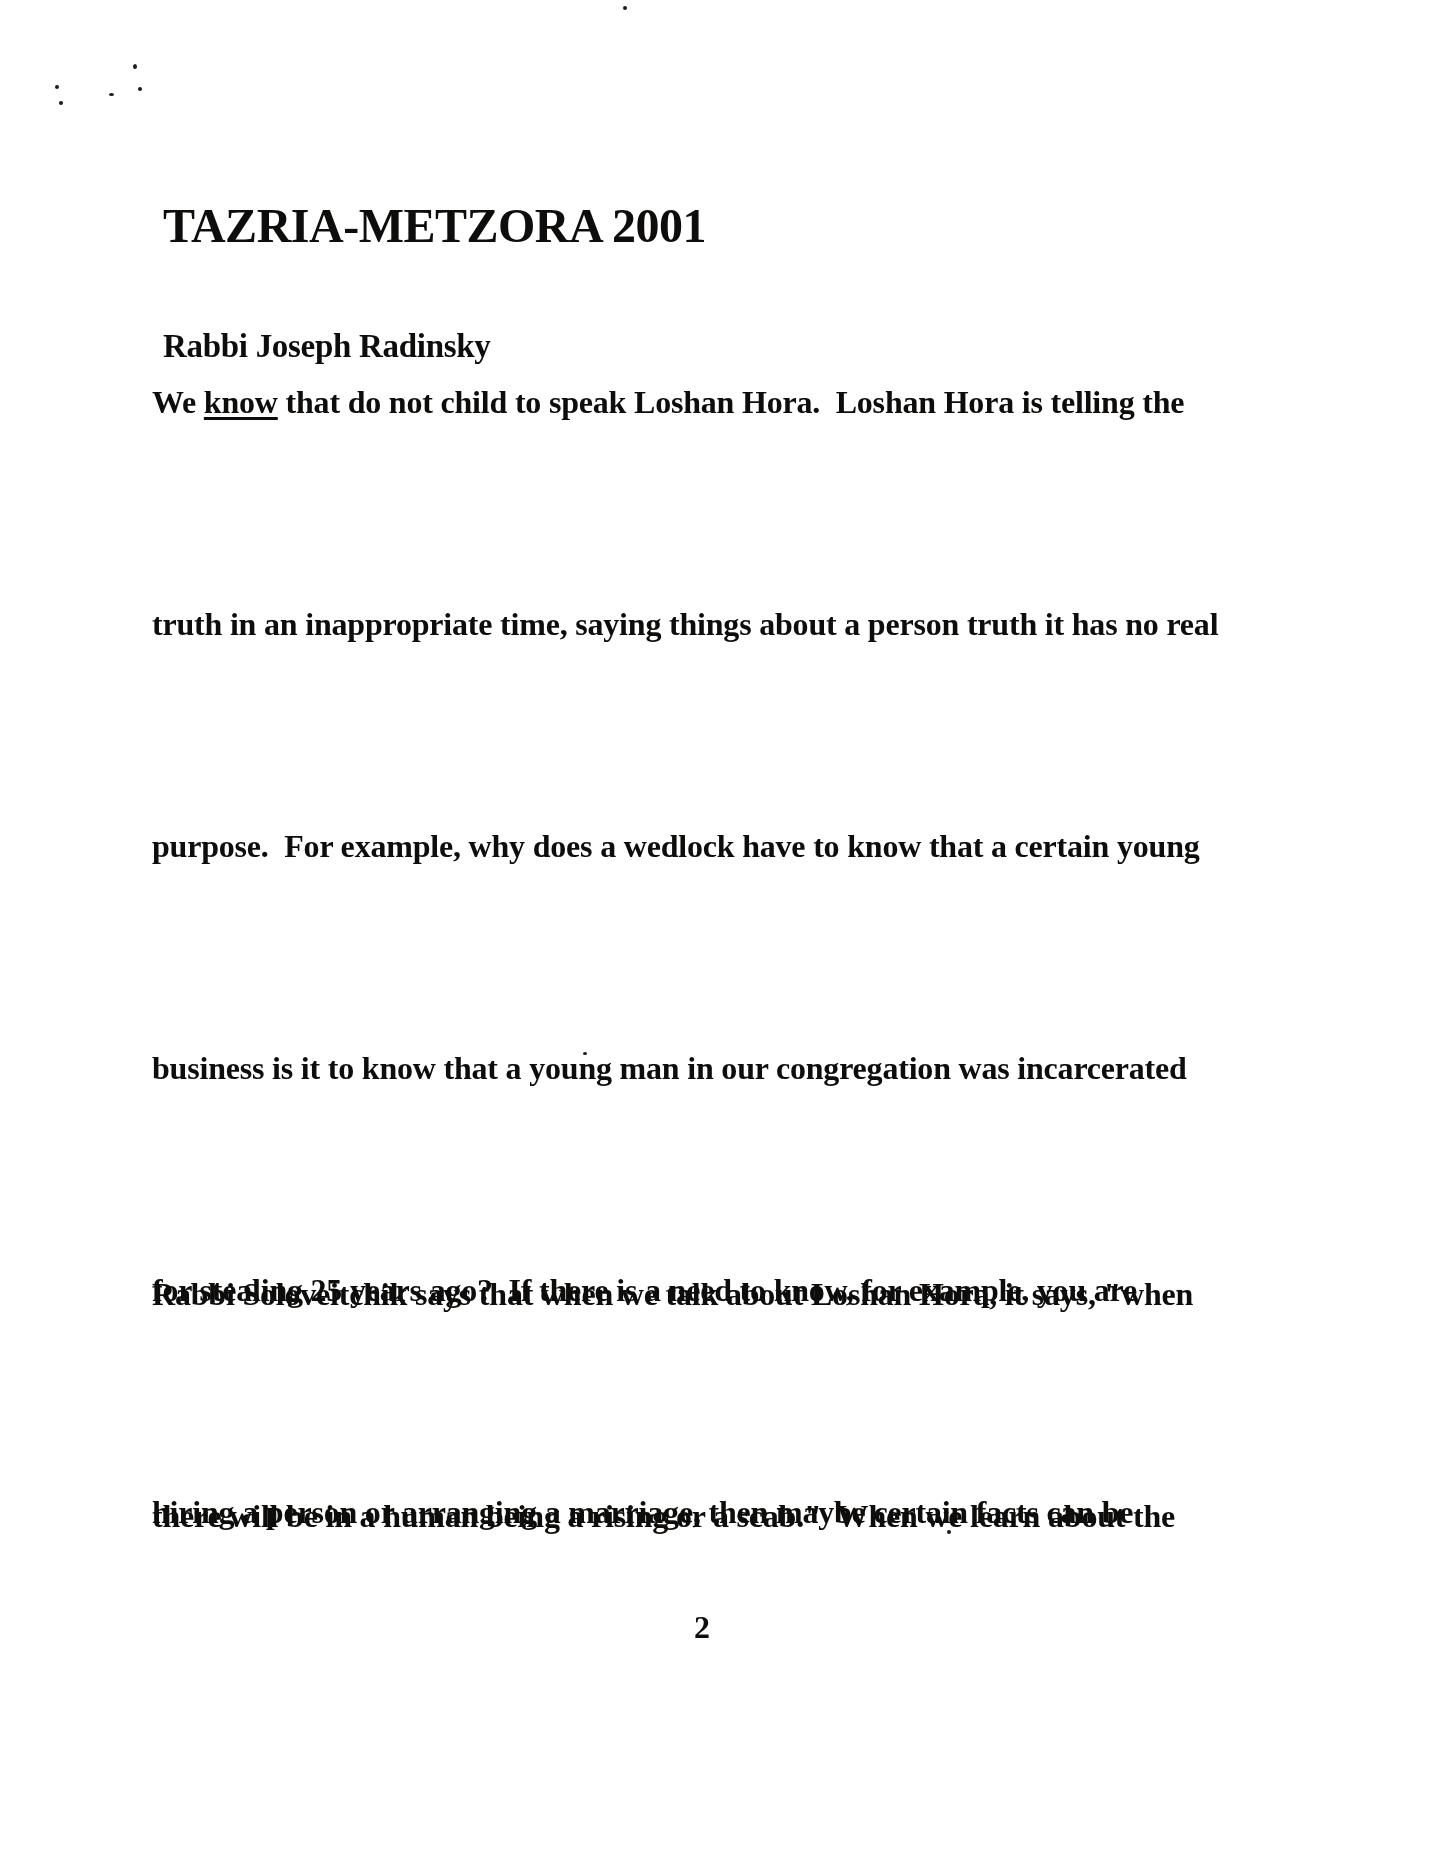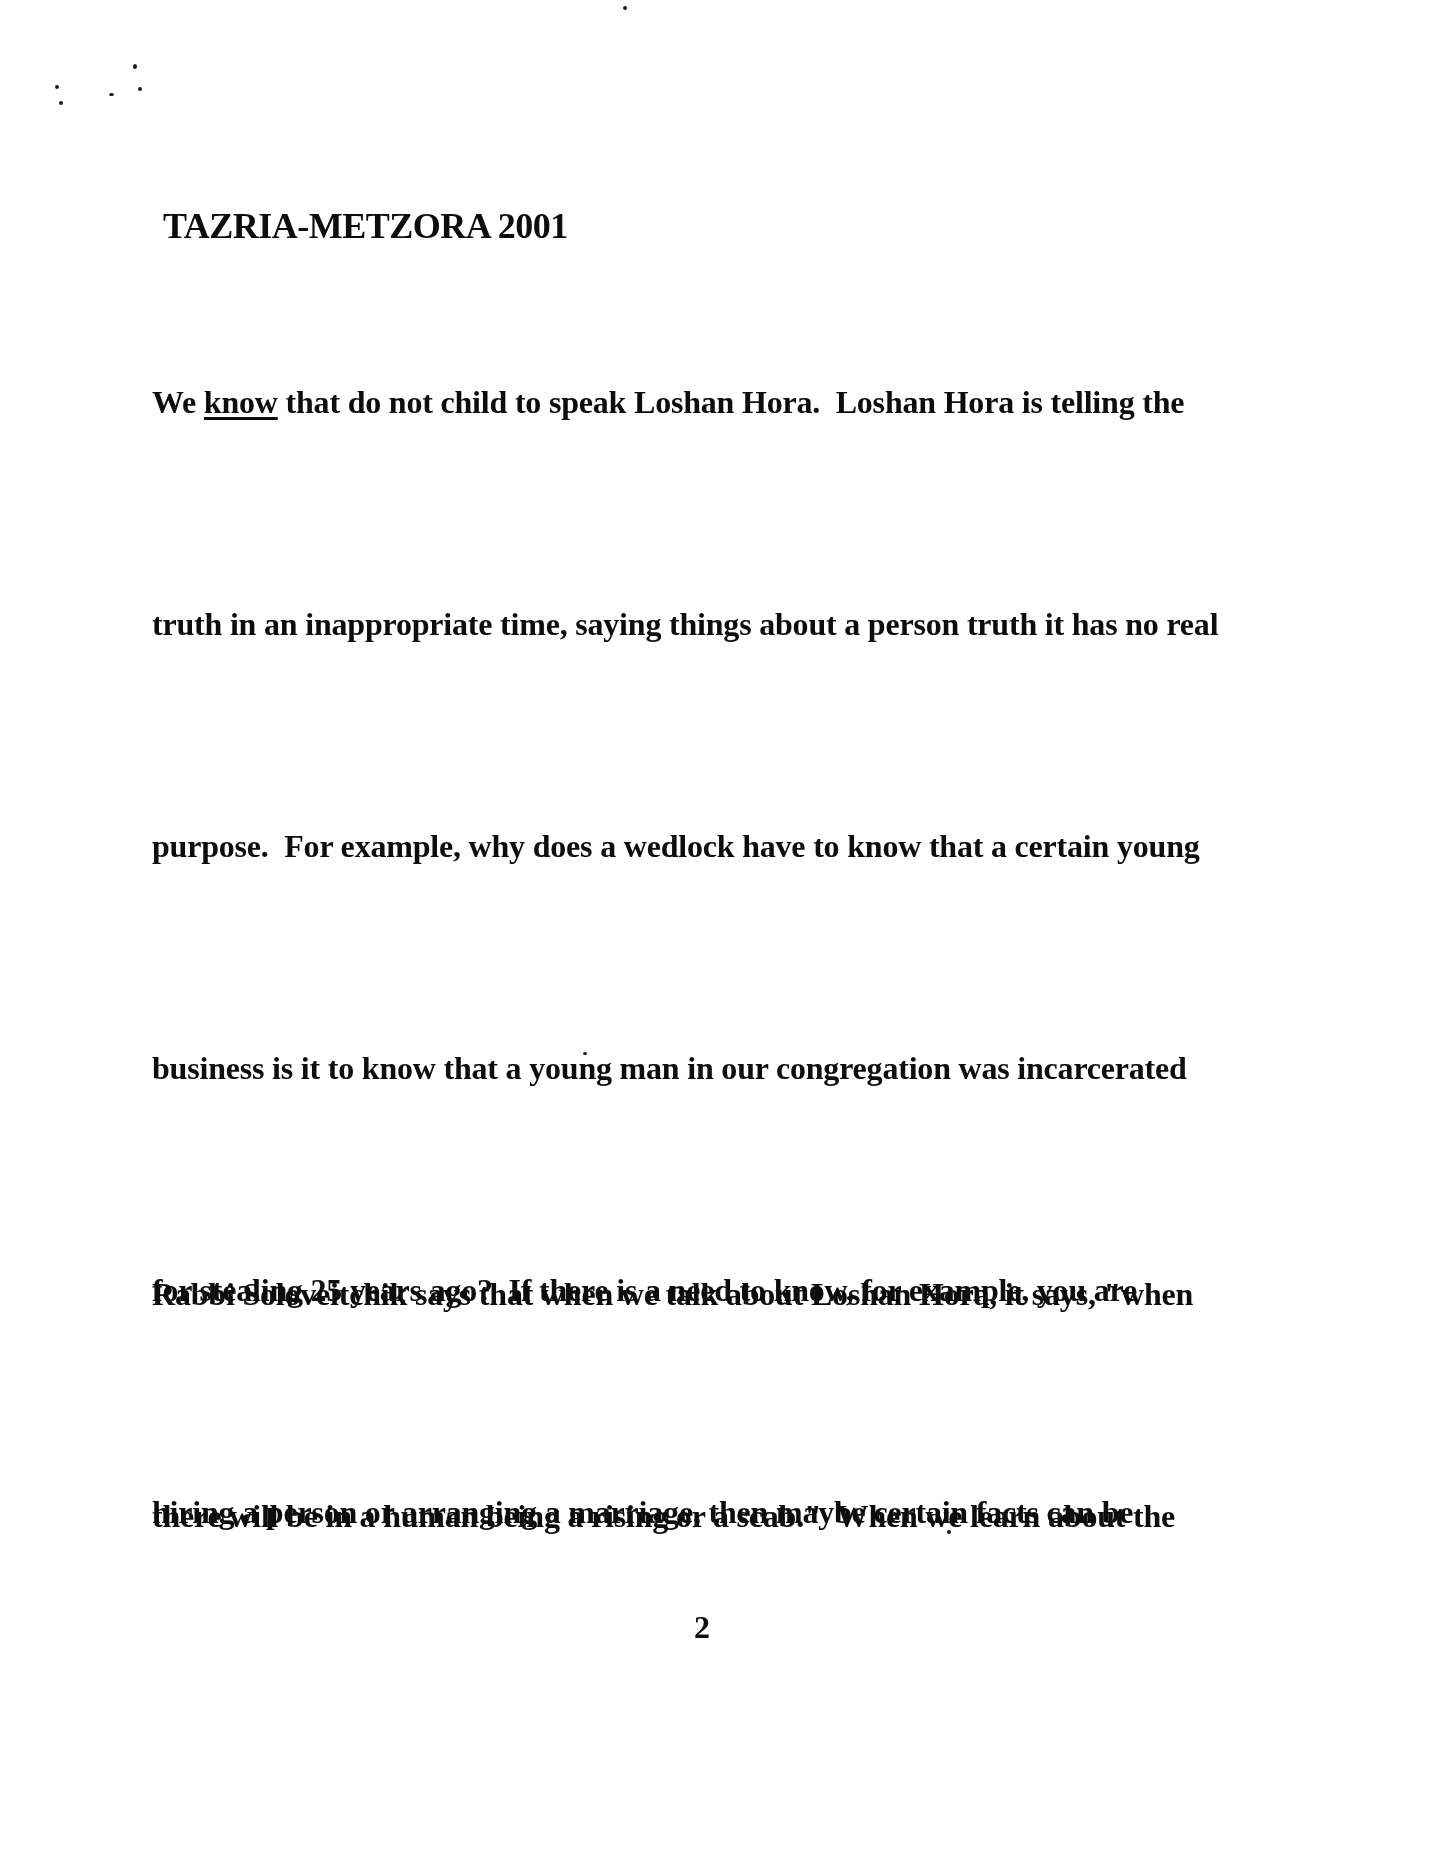--- a/index.html
+++ b/index.html
@@ -13,21 +13,21 @@
     font-weight:bold;
     color:#0e0d0b;
   }
   .header{
     position:absolute;
     left:163px;
     top:126px;
     white-space:pre;
     line-height:40px;
   }
-  .doc-title{font-size:36px;letter-spacing:-0.5px;display:block;}
+  .doc-title{font-size:48px;letter-spacing:-0.5px;display:block;}
   .doc-author{font-size:33px;letter-spacing:-0.3px;display:block;}
   .para{
     position:absolute;
     left:152px;
     font-size:32px;
     line-height:74px;
     letter-spacing:-0.2px;
     white-space:pre;
   }
   .p1{top:217px;}
@@ -68,20 +68,21 @@
   <div class="speck s2"></div>
   <div class="speck s3"></div>
   <div class="speck s4"></div>
   <div class="speck s5"></div>
   <div class="speck s6"></div>
   <div class="speck s7"></div>
   <div class="speck s8"></div>
 
   <div class="header">
     <span class="doc-title">TAZRIA-METZORA 2001</span>
+    <span class="doc-author">Rabbi Joseph Radinsky</span>
   </div>
 
   <div class="para p1">
     <div class="t-line"><span>We </span><span class="u-word">know</span><span> that do not child to speak Loshan Hora.  Loshan Hora is telling the</span></div>
     <div class="t-line">truth in an inappropriate time, saying things about a person truth it has no real</div>
     <div class="t-line">purpose.  For example, why does a wedlock have to know that a certain young</div>
     <div class="t-line">business is it to know that a young man in our congregation was incarcerated</div>
     <div class="t-line">for stealing 25 years ago?  If there is a need to know, for example, you are</div>
     <div class="t-line">hiring a person or arranging a marriage, then maybe certain facts can be</div>
     

